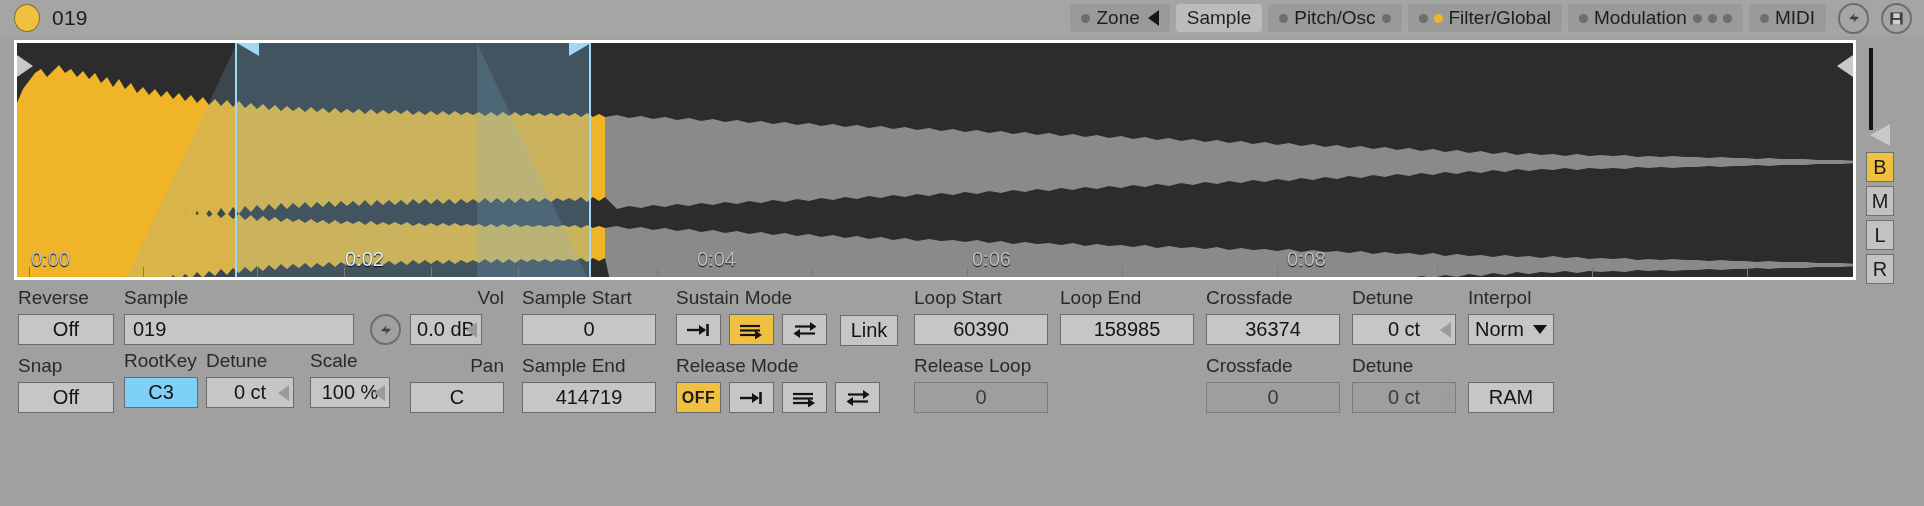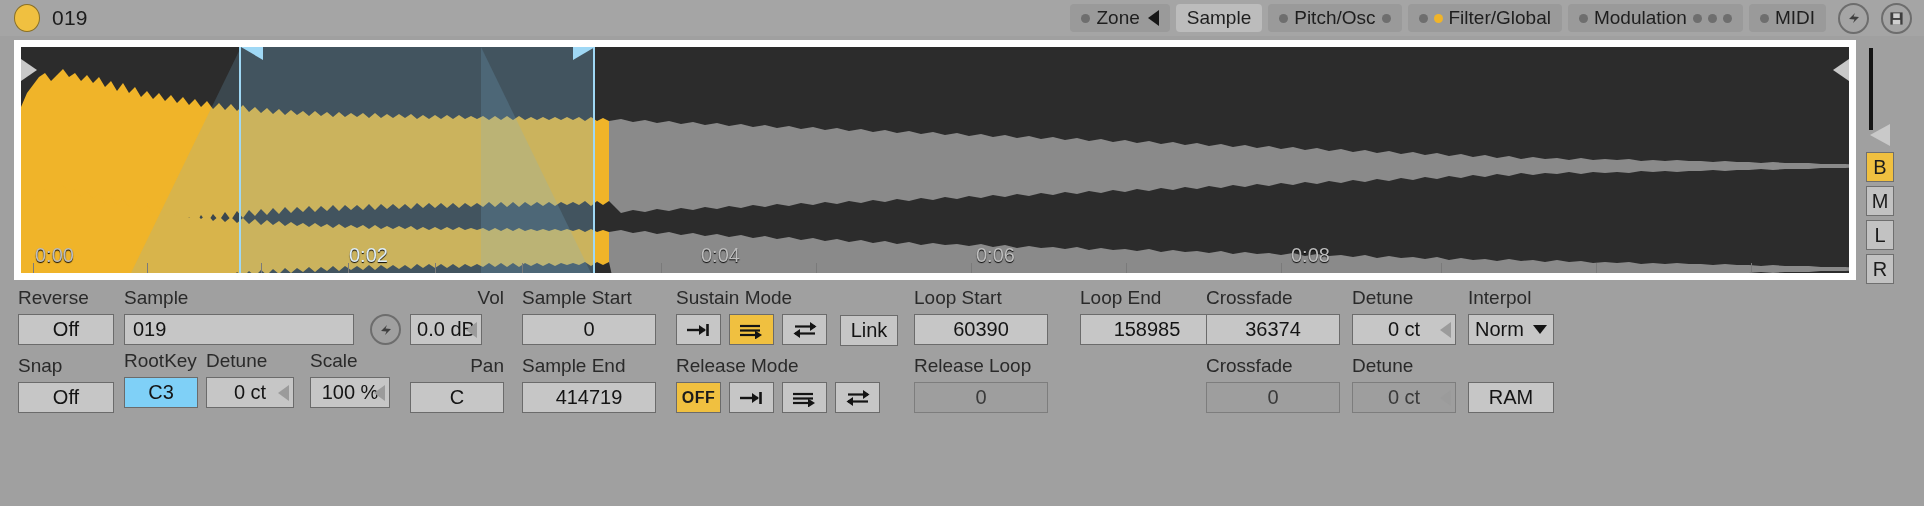--- a/index.html
+++ b/index.html
@@ -49,21 +49,21 @@
   .circbtn{
     width:27px;height:27px;border-radius:50%;
     border:2px solid #6d6d6d;color:#4a4a4a;
     display:flex;align-items:center;justify-content:center;
     background:transparent;margin-left:6px;flex:0 0 auto;
   }
 
   
   .wavewrap{
     position:absolute;left:14px;top:40px;width:1842px;height:240px;
-    background:#2c2c2c;border:7px solid #ffffff;box-sizing:border-box;
+    background:#2c2c2c;border:3px solid #ffffff;box-sizing:border-box;
     overflow:hidden;
   }
   .wave-svg{position:absolute;left:0;top:0;}
   .sel-region{
     position:absolute;top:0;height:100%;
     background:rgba(120,180,215,.30);
     border-left:2px solid #9fd8f5;border-right:2px solid #9fd8f5;
     box-sizing:border-box;
   }
   .fade{position:absolute;top:0;height:100%;background:rgba(120,180,215,.20);}
@@ -396,21 +396,21 @@
       <div class="linkbtn">Link</div>
     </div>
 
     <div class="col" style="left:914px;top:2px;">
       <div class="lbl">Loop Start</div>
       <div class="fld" style="width:134px;margin-top:6px;">60390</div>
       <div class="lbl" style="margin-top:11px;">Release Loop</div>
       <div class="fld dim" style="width:134px;margin-top:6px;">0</div>
     </div>
 
-    <div class="col" style="left:1060px;top:2px;margin-left:20px;">
+    <div class="col" style="left:1060px;top:2px;">
       <div class="lbl">Loop End</div>
       <div class="fld" style="width:134px;margin-top:6px;">158985</div>
     </div>
 
     <div class="col" style="left:1206px;top:2px;">
       <div class="lbl">Crossfade</div>
       <div class="fld" style="width:134px;margin-top:6px;">36374</div>
       <div class="lbl" style="margin-top:11px;">Crossfade</div>
       <div class="fld dim" style="width:134px;margin-top:6px;">0</div>
     </div>

